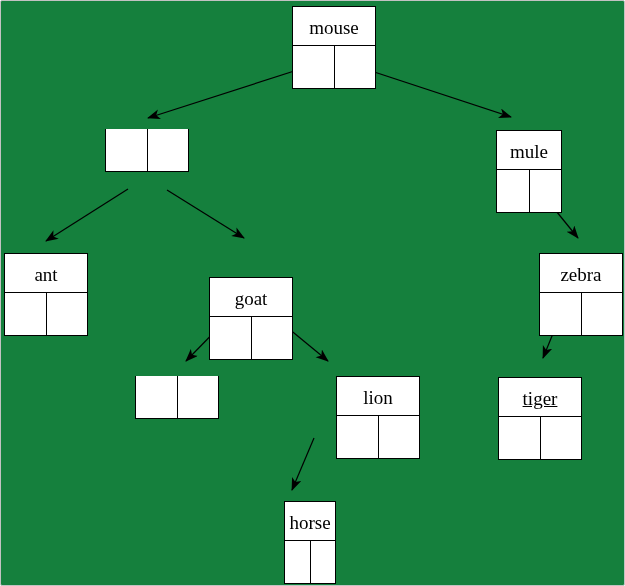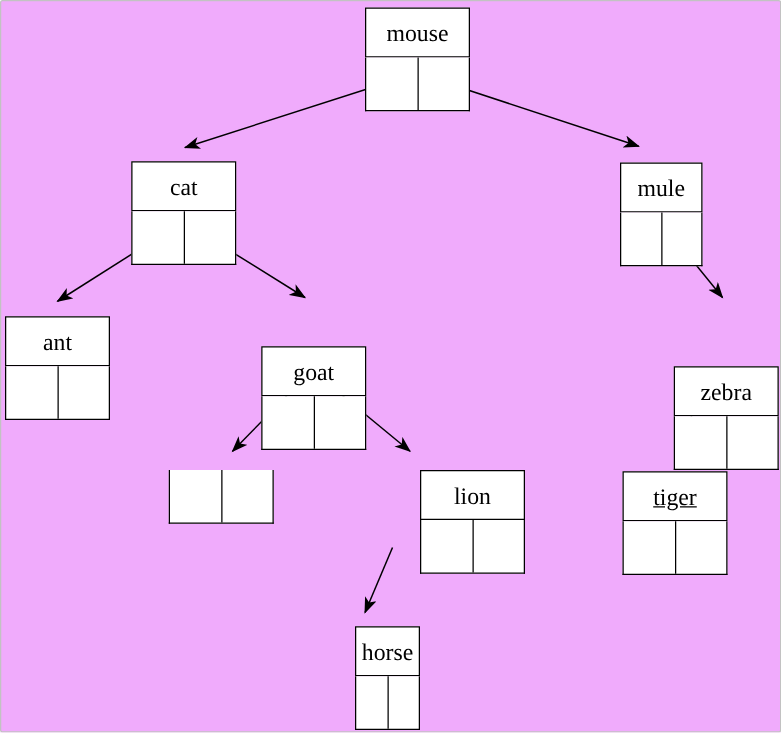--- a/index.html
+++ b/index.html
@@ -6,21 +6,21 @@
     margin: 0;
     padding: 0;
     background: #ffffff;
     font-family: "Liberation Serif", serif;
   }
   .frame {
     position: relative;
     width: 625px;
     height: 586px;
     box-sizing: border-box;
-    background: #f0abfc;
+    background: #15803d;
     border: 1px solid #c2c2c2;
     border-radius: 2px;
     overflow: hidden;
   }
   #edges-layer {
     position: absolute;
     left: 0; top: 0;
     width: 625px;
     height: 586px;
     pointer-events: none;
@@ -79,21 +79,20 @@
   </svg>
   <div id="nodes-layer">
       <div class="node" style="left: 291px; top: 5px;">
         <div class="node-label">mouse</div>
         <div class="node-cells">
           <div class="cell cell-left"></div>
           <div class="cell cell-right"></div>
         </div>
       </div>
       <div class="node" style="left: 104px; top: 128px;">
-        <div class="node-label">cat</div>
         <div class="node-cells">
           <div class="cell cell-left"></div>
           <div class="cell cell-right"></div>
         </div>
       </div>
       <div class="node" style="left: 477px; top: 129px; padding-left: 18px;">
         <div class="node-label">mule</div>
         <div class="node-cells">
           <div class="cell cell-left"></div>
           <div class="cell cell-right"></div>
@@ -106,21 +105,21 @@
           <div class="cell cell-right"></div>
         </div>
       </div>
       <div class="node" style="left: 208px; top: 252px; margin-top: 24px;">
         <div class="node-label">goat</div>
         <div class="node-cells">
           <div class="cell cell-left"></div>
           <div class="cell cell-right"></div>
         </div>
       </div>
-      <div class="node" style="left: 538px; top: 252px; margin-top: 40px;">
+      <div class="node" style="left: 538px; top: 252px;">
         <div class="node-label">zebra</div>
         <div class="node-cells">
           <div class="cell cell-left"></div>
           <div class="cell cell-right"></div>
         </div>
       </div>
       <div class="node" style="left: 134px; top: 375px;">
         <div class="node-cells">
           <div class="cell cell-left"></div>
           <div class="cell cell-right"></div>

